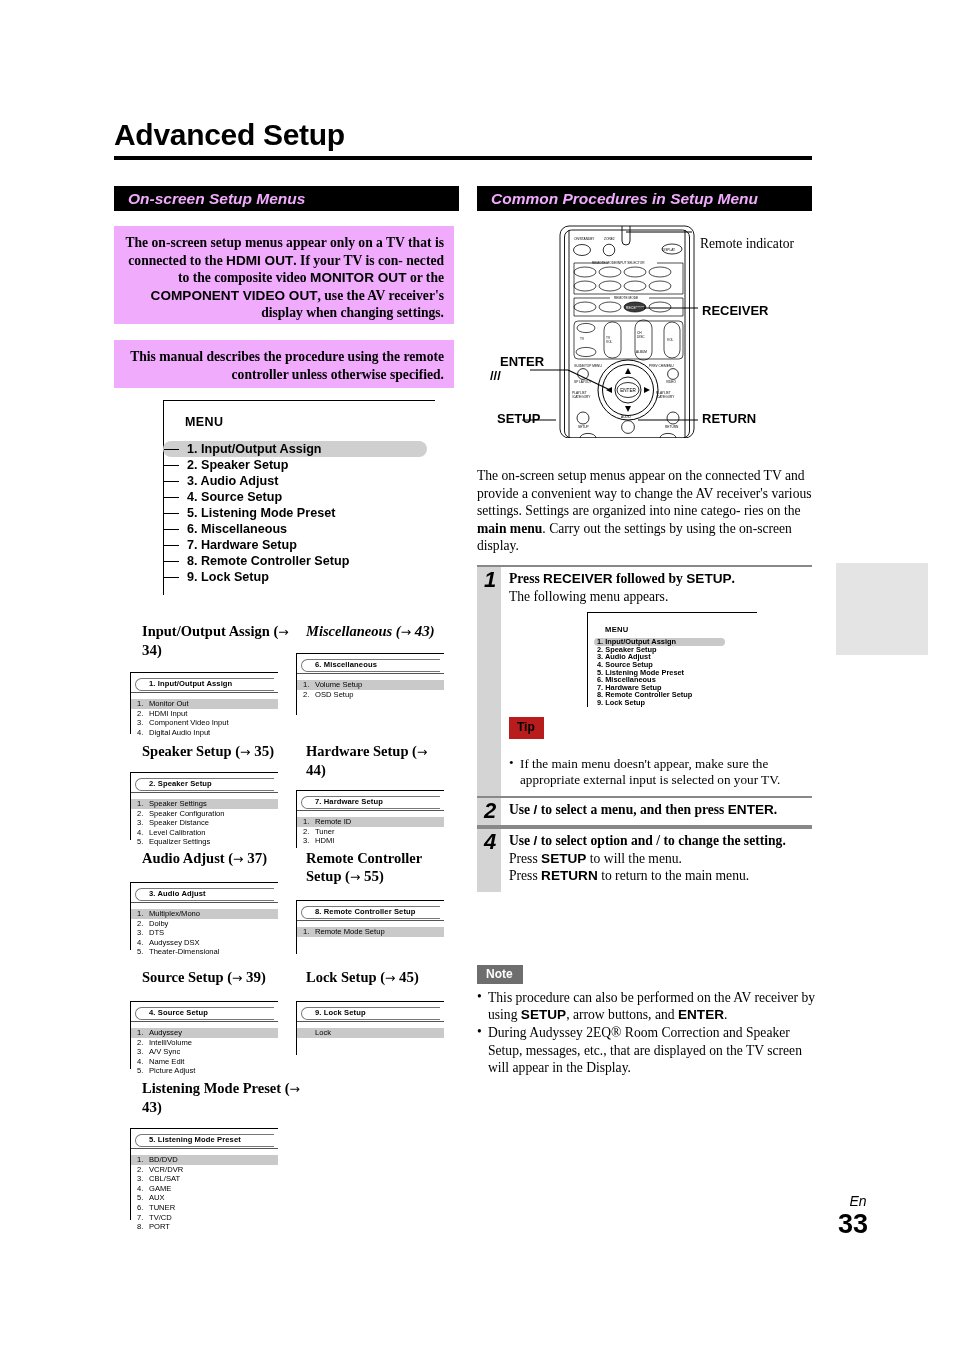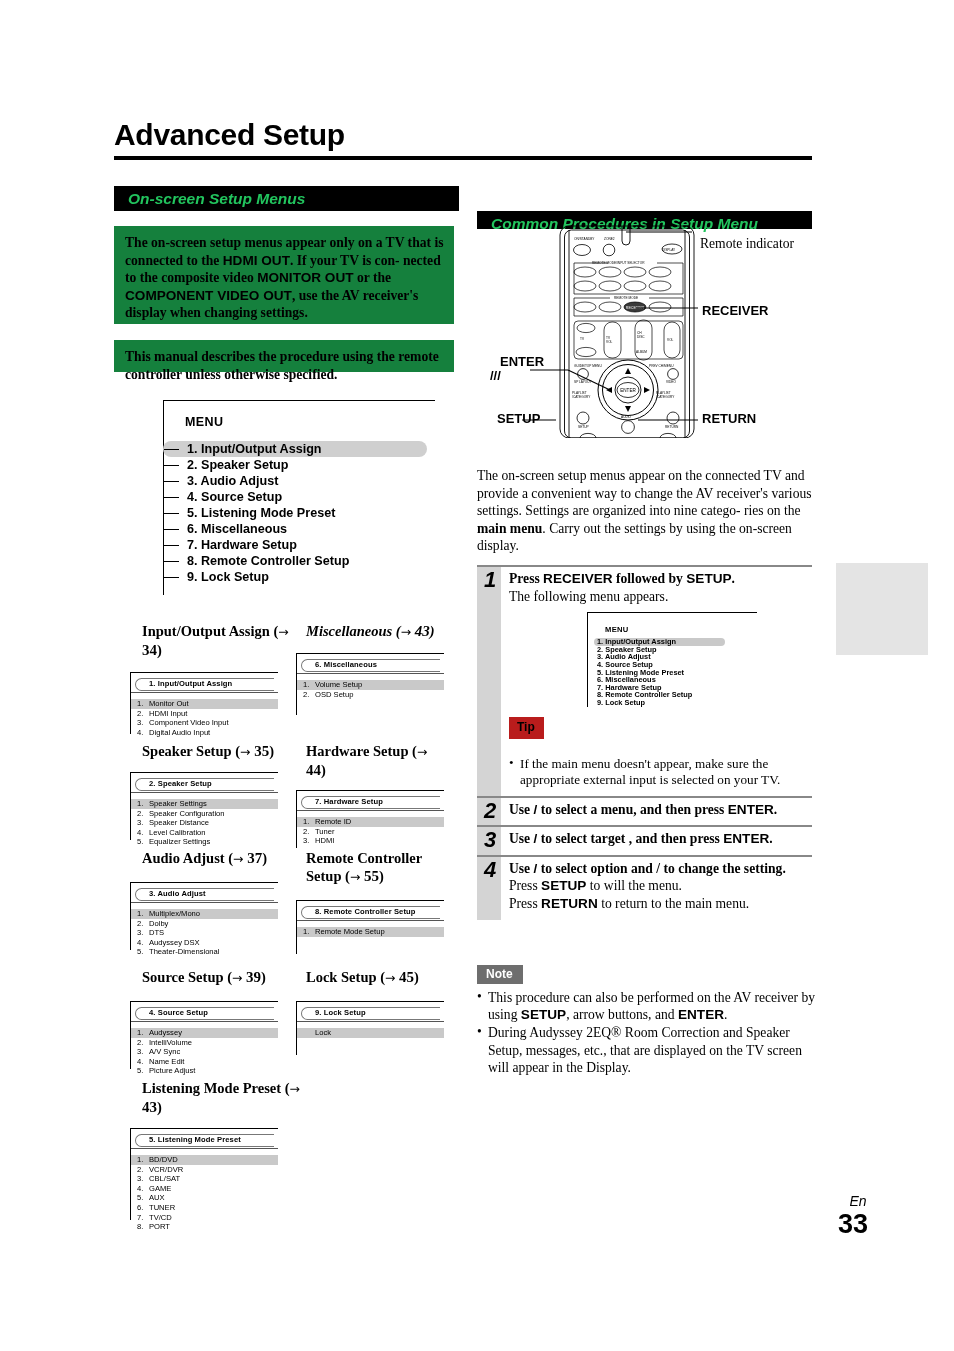--- a/index.html
+++ b/index.html
@@ -16,37 +16,37 @@
     font-family:"Liberation Sans", sans-serif;
     font-weight:bold;font-size:30px;letter-spacing:-0.3px;
   }
   .title-rule{
     position:absolute;left:114px;top:156px;width:698px;height:4px;
     border-top:3px solid #000;border-bottom:1px solid #000;box-sizing:border-box;
   }
 
   
   .secbar{
-    position:absolute;background:#000;color:#22c55e;
+    position:absolute;background:#000;color:#f0abfc;
     font-family:"Liberation Sans", sans-serif;
     font-style:italic;font-weight:bold;font-size:15.5px;
     padding:4px 0 5px 14px;box-sizing:border-box;
   }
   #secbar-left{left:114px;top:186px;width:345px;height:25px;}
-  #secbar-right{left:477px;top:186px;width:335px;height:18px;margin-top:25px;}
+  #secbar-right{left:477px;top:186px;width:335px;height:25px;}
 
   
   .greybox{
-    position:absolute;background:#15803d;
+    position:absolute;background:#f0abfc;
     font-family:"Liberation Serif", serif;
     font-weight:bold;font-size:13.6px;line-height:17.6px;
-    padding:8px 10px 8px 11px;box-sizing:border-box;
+    padding:8px 10px 8px 11px;box-sizing:border-box;text-align:right;
   }
   #intro-box{left:114px;top:226px;width:340px;height:98px;}
-  #manual-box{left:114px;top:340px;width:340px;height:32px;}
+  #manual-box{left:114px;top:340px;width:340px;height:48px;}
   .sans-b{font-family:"Liberation Sans", sans-serif;font-weight:bold;}
 
   
   #menu-tree{position:absolute;left:163px;top:400px;width:272px;height:195px;}
   #menu-tree .topline{position:absolute;left:0;top:0;width:272px;height:1px;background:#000;}
   #menu-tree .spine{position:absolute;left:0;top:0;width:1px;height:195px;background:#000;}
   #menu-tree .menulabel{
     position:absolute;left:22px;top:15px;
     font-family:"Liberation Sans", sans-serif;font-weight:bold;font-size:12.5px;
     letter-spacing:0.4px;
@@ -485,23 +485,20 @@
       <div class="step">
         <div class="gutter"></div>
         <div class="num">2</div>
         <div class="body">
           <div class="stepheadbold"><span>Use </span><span class="" style="font-family: &quot;Liberation Sans&quot;, sans-serif;">/</span><span> to select a menu, and then press </span><span class="" style="font-family: &quot;Liberation Sans&quot;, sans-serif;">ENTER</span><span>.</span></div>
         </div>
       </div>
       <div class="step">
         <div class="gutter"></div>
         <div class="num">3</div>
-        <div class="body">
-          <div class="stepheadbold"><span>Use </span><span class="" style="font-family: &quot;Liberation Sans&quot;, sans-serif;">/</span><span> to select target , and then press </span><span class="" style="font-family: &quot;Liberation Sans&quot;, sans-serif;">ENTER</span><span>.</span></div>
-        </div>
       </div>
       <div class="step">
         <div class="gutter"></div>
         <div class="num">4</div>
         <div class="body">
           <div class="stepheadbold"><span>Use </span><span class="" style="font-family: &quot;Liberation Sans&quot;, sans-serif;">/</span><span> to select option and  /  to change the setting.</span></div>
           <div style="font-weight: normal;"><span>Press </span><b style="font-family: &quot;Liberation Sans&quot;, sans-serif;">SETUP</b><span> to will the menu.</span></div>
           <div style="font-weight: normal;"><span>Press </span><b style="font-family: &quot;Liberation Sans&quot;, sans-serif;">RETURN</b><span> to return to the main menu.</span></div>
         </div>
       </div>

